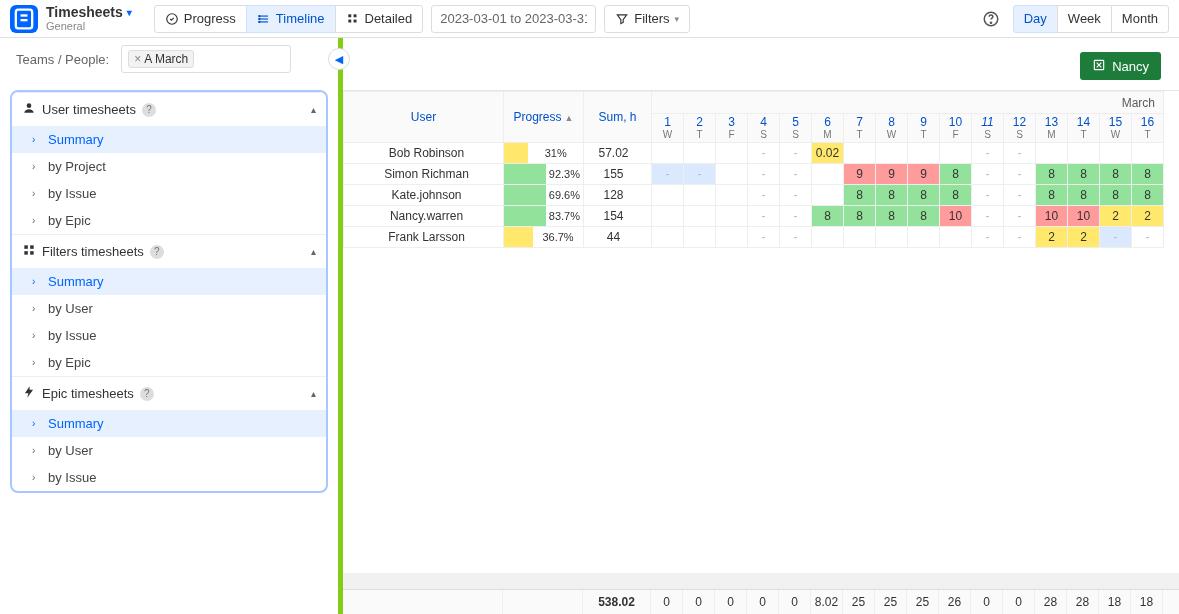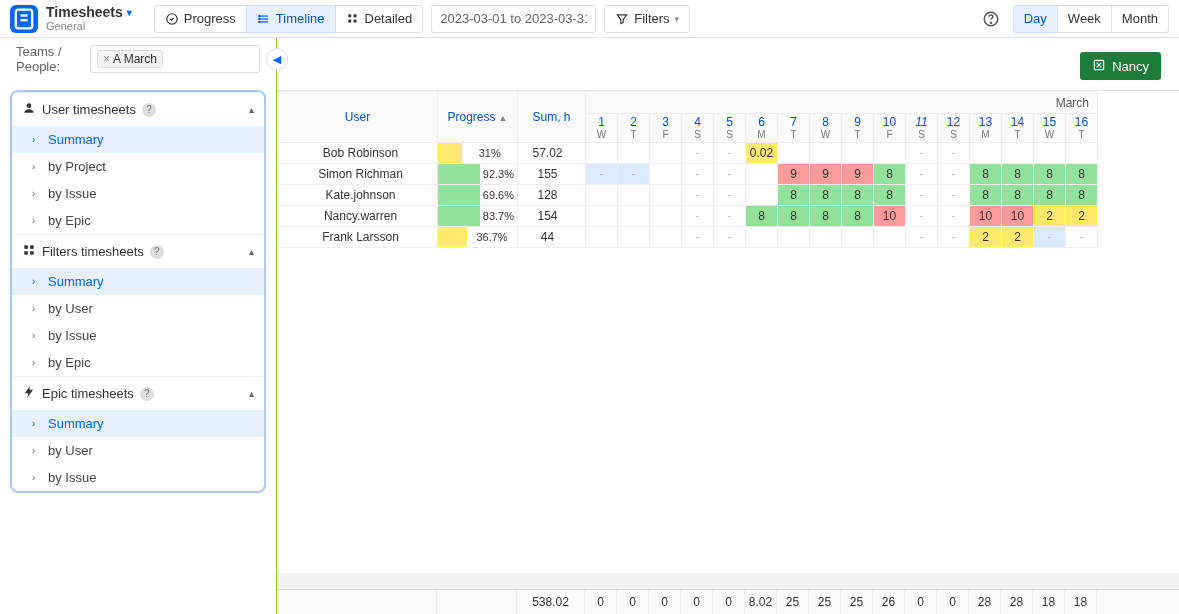--- a/index.html
+++ b/index.html
@@ -25,21 +25,21 @@
 
   
   .filterbar { display:flex; align-items:center; height:42px; padding:0 16px; gap:12px; }
   .lbl { color:#666; font-size:13px; }
   .chipbox { border:1px solid #ddd; border-radius:3px; padding:3px 6px; display:flex; align-items:center; gap:4px; min-width:170px; height:28px; }
   .chip { background:#f2f2f2; border:1px solid #ddd; border-radius:3px; font-size:12px; padding:1px 5px; display:flex; align-items:center; gap:3px; }
   .chip .x { color:#888; cursor:pointer; }
 
   
   .main { display:flex; height:calc(614px - 38px); }
-  .left { width:277px; border-right:1px solid #84cc16; position:relative; }
+  .left { width:343px; border-right:5px solid #84cc16; position:relative; }
   .right { flex:1; display:flex; flex-direction:column; overflow:hidden; }
 
   .collapse-handle { position:absolute; right:-12px; top:10px; width:22px; height:22px; background:#fff; border:1px solid #ddd; border-radius:50%; display:flex; align-items:center; justify-content:center; cursor:pointer; color:#0065ff; z-index:5; font-size:11px; }
 
   
   .panel { margin:10px; border:2px solid #a6c8ff; border-radius:8px; overflow:hidden; }
   .tabs { display:flex; }
   .tab { flex:1; text-align:center; padding:10px 0; font-size:13px; color:#555; cursor:pointer; }
   .tab.active { color:#0065ff; font-weight:600; border-bottom:2px solid #0065ff; }
   .section-head { display:flex; align-items:center; gap:6px; padding:8px 10px; font-size:13px; color:#333; cursor:pointer; border-top:1px solid #eee; }
@@ -498,21 +498,21 @@
               </tr>
             </tbody>
           </table>
       </div>
       <div class="hscroll">
           <div class="hscroll-inner"></div>
         </div>
       <div class="footer-row" id="footerRow">
           <div class="fcell" style="width: 160px;"></div>
           <div class="fcell" style="width: 80px;"></div>
-          <div class="fcell" style="width: 68px; font-weight: 400; justify-content: center;">538.02</div>
+          <div class="fcell" style="width: 68px; font-weight: 700; justify-content: center;">538.02</div>
           <div class="fcell" style="width: 32px;">0</div>
           <div class="fcell" style="width: 32px;">0</div>
           <div class="fcell" style="width: 32px;">0</div>
           <div class="fcell" style="width: 32px;">0</div>
           <div class="fcell" style="width: 32px;">0</div>
           <div class="fcell" style="width: 32px;">8.02</div>
           <div class="fcell" style="width: 32px;">25</div>
           <div class="fcell" style="width: 32px;">25</div>
           <div class="fcell" style="width: 32px;">25</div>
           <div class="fcell" style="width: 32px;">26</div>

